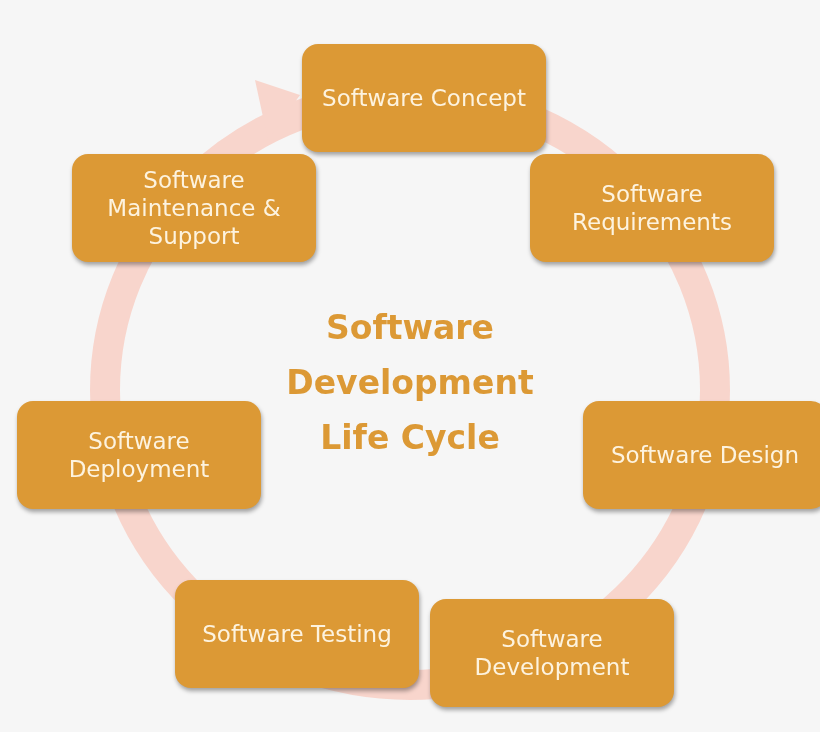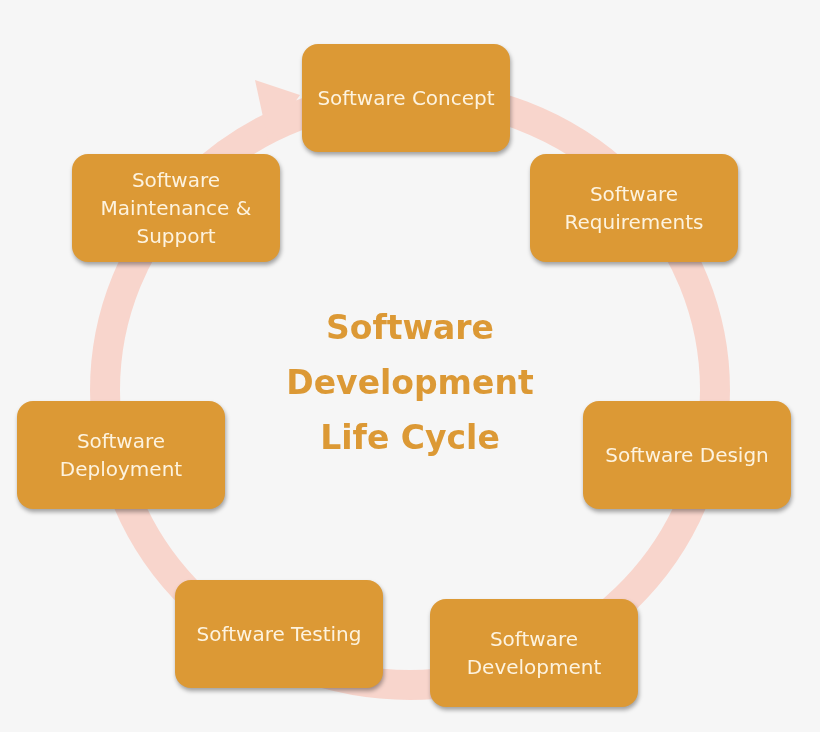--- a/index.html
+++ b/index.html
@@ -1,23 +1,23 @@
 <!DOCTYPE html>
 <html><head>
 <meta charset="utf-8">
 <style>
   html, body { margin:0; padding:0; }
   body { width:820px; height:732px; background:#f6f6f6; position:relative; overflow:hidden;
          font-family:"DejaVu Sans", "Liberation Sans", sans-serif; }
   svg.ring { position:absolute; left:0; top:0; }
-  .box { position:absolute; width:208px; height:108px; box-sizing:border-box;
+  .box { position:absolute; width:244px; height:108px; box-sizing:border-box;
          background:#dc9935; border-radius:16px;
          box-shadow: 1px 3px 4px rgba(0,0,0,0.35);
          display:flex; align-items:center; justify-content:center; text-align:center;
-         color:#fdf3df; font-size:20px; line-height:28px; padding:0 8px; white-space:pre-line; }
+         color:#fdf3df; font-size:23px; line-height:28px; padding:0 8px; white-space:pre-line; }
   .center-title { position:absolute; left:230px; top:300px; width:360px; text-align:center;
          color:#dc9935; font-weight:bold; font-size:33px; line-height:55px; white-space:pre-line; }
 </style>
 </head>
 <body>
 
 <svg class="ring" width="820" height="732">
   <ellipse cx="410" cy="390" rx="305" ry="295" fill="none" stroke="#f8d5cc" stroke-width="30"></ellipse>
   <polygon points="255,80 300,95 268,140" fill="#f8d5cc"></polygon>
 </svg>

